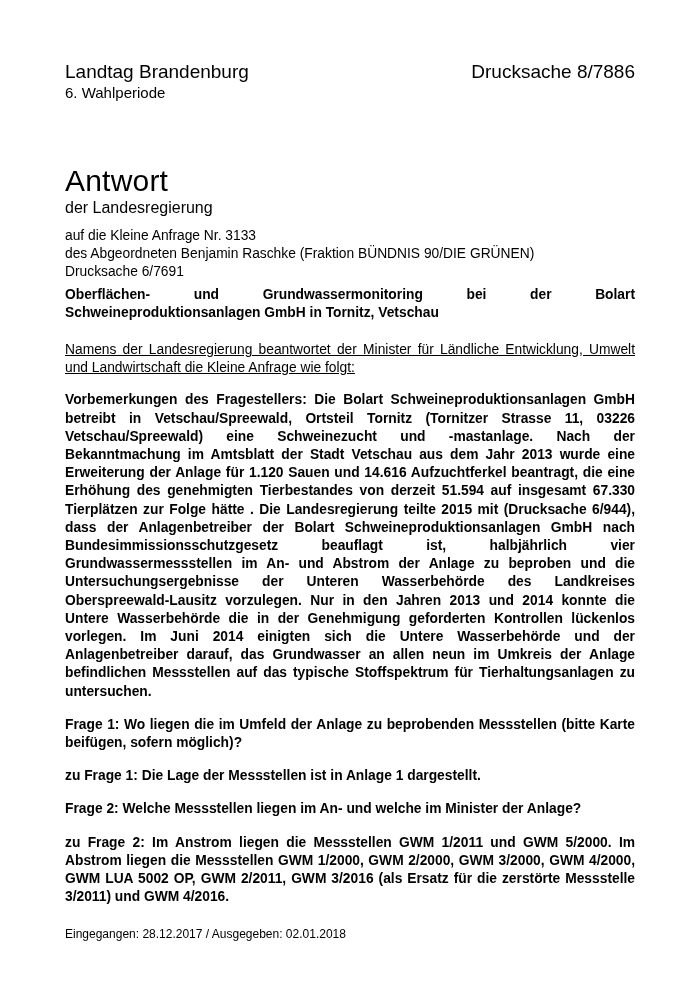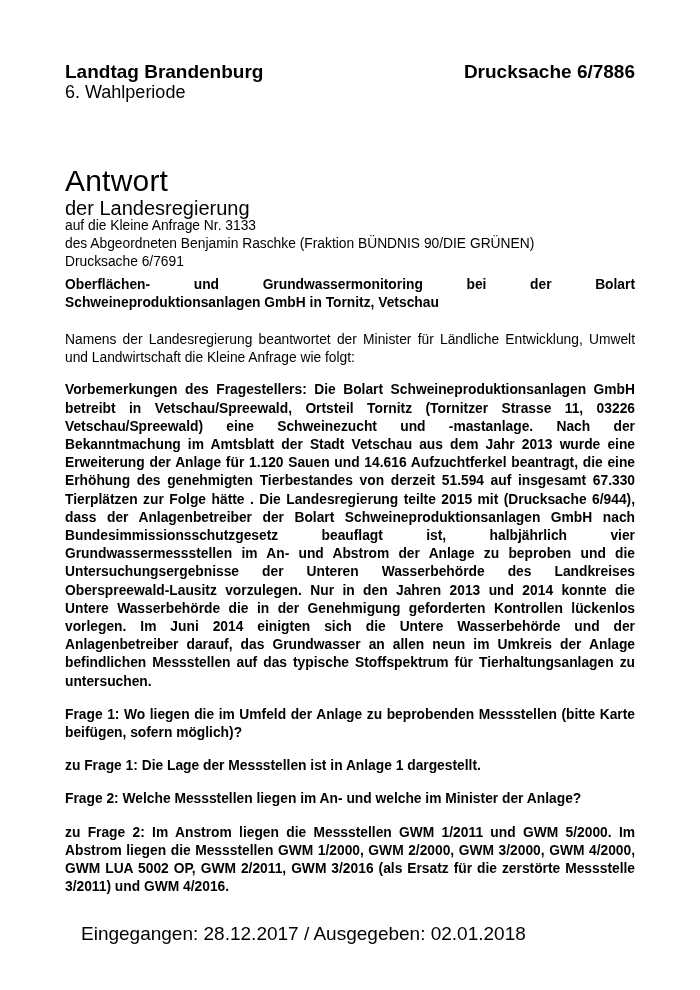--- a/index.html
+++ b/index.html
@@ -15,78 +15,80 @@
     font-size: 13.8px;
     line-height: 18.2px;
     padding: 60px 65px 0 65px;
     overflow: hidden;
   }
   .doc-header {
     display: flex;
     justify-content: space-between;
     align-items: baseline;
     font-size: 19px;
-    font-weight: bold;
+    font-weight: normal;
     line-height: 24px;
   }
   .wahlperiode {
-    font-size: 18px;
+    font-size: 15px;
     font-weight: normal;
     line-height: 17px;
     margin-bottom: 62px;
   }
   .doc-title {
     font-size: 30px;
     font-weight: normal;
     line-height: 36px;
     letter-spacing: 0.2px;
   }
   .doc-subtitle {
-    font-size: 20px;
+    font-size: 16px;
     line-height: 18px;
+    margin-bottom: 10px;
   }
   .ref-block {
     margin-bottom: 4px;
   }
   .ref-block div { line-height: 18.2px; }
   .subject {
     font-weight: bold;
     text-align: justify;
     margin-bottom: 19px;
     hyphens: auto;
   }
   .preamble {
+    text-decoration: underline;
     text-align: justify;
     margin-bottom: 14px;
     hyphens: auto;
     margin-top: 13px;
   }
   .para {
     text-align: justify;
     hyphens: auto;
     margin-bottom: 15px;
     font-weight: bold;
   }
   .para-vorbemerkungen { margin-bottom: 15px; }
   .doc-footer {
     position: absolute;
-    left: 81px;
+    left: 65px;
     top: 925px;
-    font-size: 19px;
+    font-size: 12px;
     line-height: 18px;
   }
 </style>
 </head>
 <body>
 
 <div class="page">
 
   <div class="doc-header">
     <span>Landtag Brandenburg</span>
-    <span>Drucksache 6/7886</span>
+    <span>Drucksache 8/7886</span>
   </div>
 
   <div class="wahlperiode">6. Wahlperiode</div>
 
   <div class="doc-title">Antwort</div>
 
   <div class="doc-subtitle">der Landesregierung</div>
 
   <div class="ref-block">
     <div>auf die Kleine Anfrage Nr. 3133</div>

